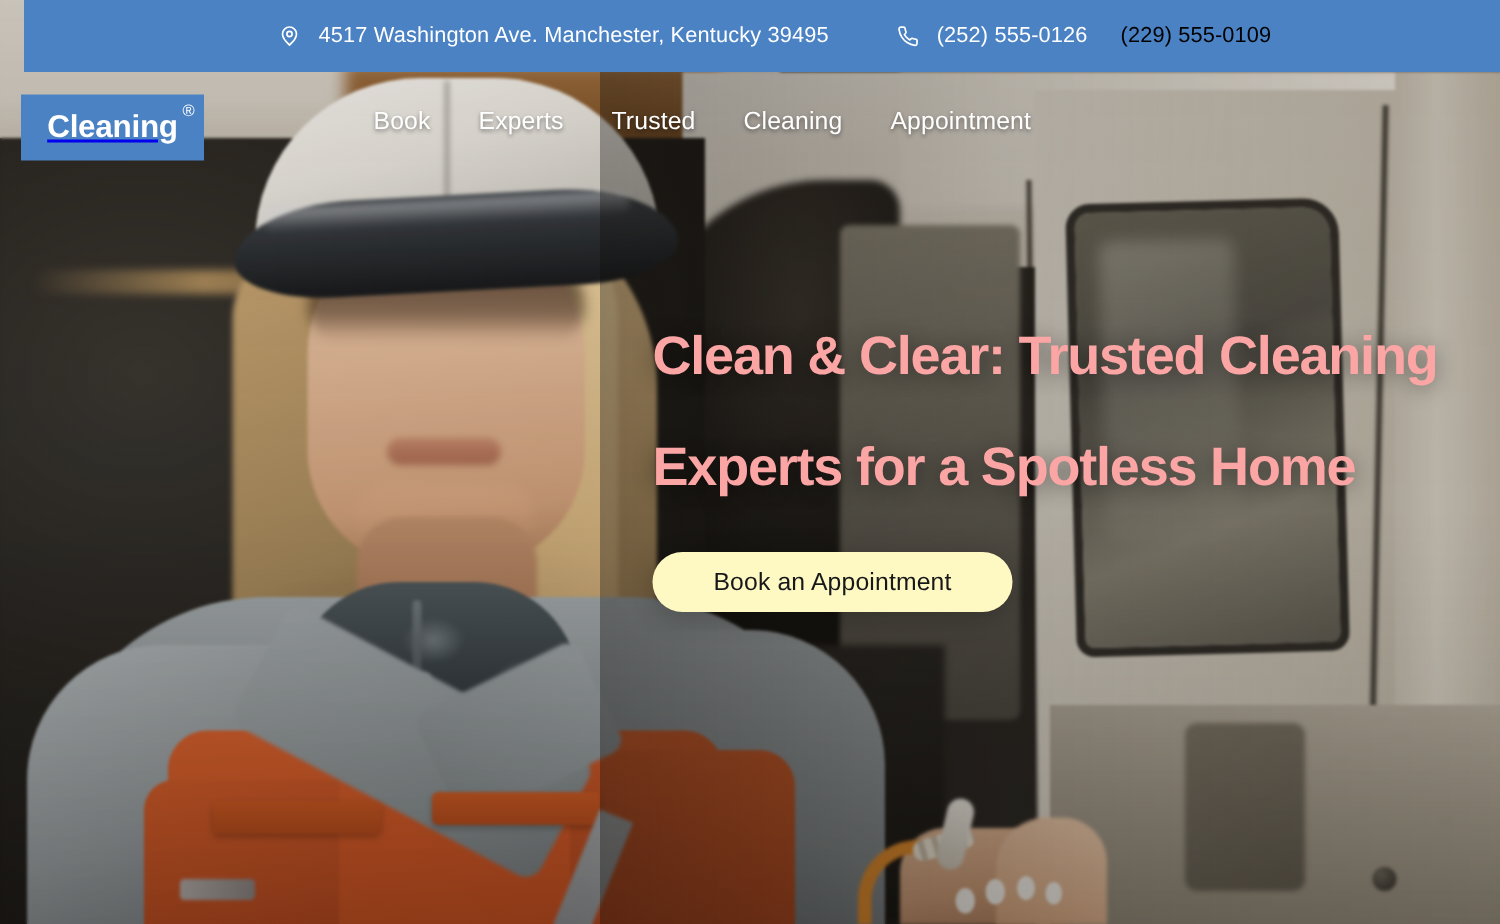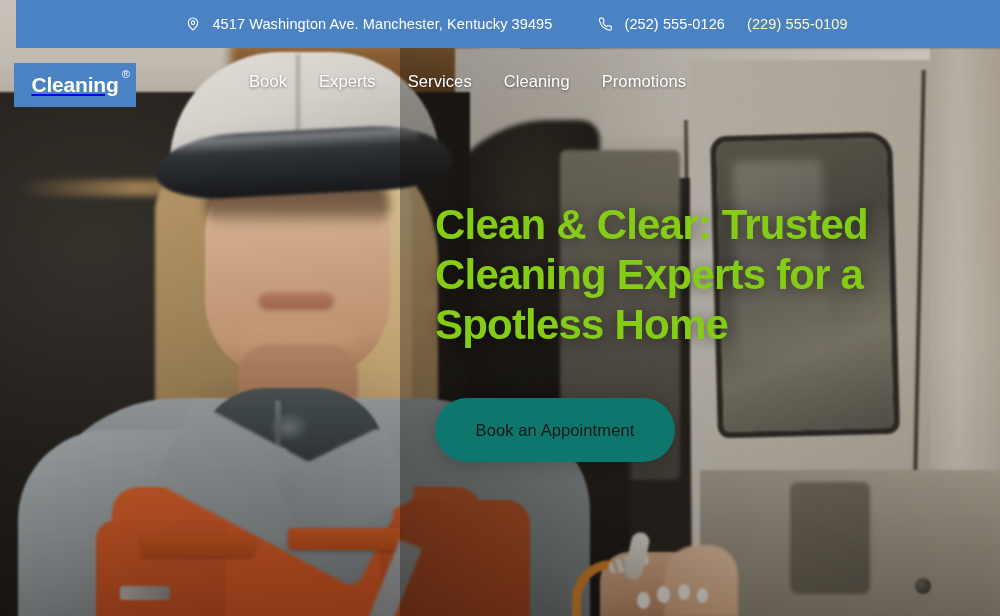--- a/index.html
+++ b/index.html
@@ -380,36 +380,36 @@
     color:#ffffff; font-size:16px; font-family:inherit;
     cursor:pointer;
     text-shadow:0 1px 3px rgba(0,0,0,.4);
   }
 
   
   .copy {
     position:absolute; left:435px; top:200px; width:560px; z-index:20;
   }
   .headline {
-    color:#84cc16;
-    font-size:42px; line-height:50px; font-weight:700;
+    color:#fca5a5;
+    font-size:36px; line-height:74px; font-weight:700;
     letter-spacing:-.8px;
     text-shadow:0 2px 14px rgba(0,0,0,.42);
   }
   .subtext {
     margin-top:24px;
     color:#f2f1ef; font-size:16.5px; line-height:24px;
     max-width:415px;
     text-shadow:0 1px 8px rgba(0,0,0,.5);
   }
   .btn-book {
-    margin-top:48px;
-    width:240px; height:64px;
+    margin-top:20px;
+    width:240px; height:40px;
     border:none; border-radius:999px;
-    background:#0f766e; color:#17181a;
+    background:#fef9c3; color:#17181a;
     font-size:16.5px; font-family:inherit; letter-spacing:.1px;
     cursor:pointer;
     box-shadow:0 4px 18px rgba(0,0,0,.22);
   }
 </style>
 </head>
 <body>
 
 <div class="page">
 
@@ -490,41 +490,41 @@
       </div>
 
       <div class="tb-group">
         <span class="tb-icon">
           <svg width="16" height="16" viewBox="0 0 24 24" fill="none" stroke="#ffffff" stroke-width="1.7" stroke-linecap="round" stroke-linejoin="round">
             <path d="M21.5 16.9v2.6a1.8 1.8 0 0 1-2 1.8 17.8 17.8 0 0 1-7.8-2.8 17.5 17.5 0 0 1-5.4-5.4A17.8 17.8 0 0 1 3.5 5.2a1.8 1.8 0 0 1 1.8-2h2.6a1.8 1.8 0 0 1 1.8 1.6c.1 1 .35 1.9.7 2.8a1.8 1.8 0 0 1-.4 1.9l-1.1 1.1a14.4 14.4 0 0 0 5.4 5.4l1.1-1.1a1.8 1.8 0 0 1 1.9-.4c.9.35 1.8.6 2.8.7a1.8 1.8 0 0 1 1.6 1.8z"></path>
           </svg>
         </span>
         <span class="tb-phones">
           <a class="tb-text" href="#" style="text-decoration:none;color:#fff;">(252) 555-0126</a>
-          <a class="tb-text" href="#" style="text-decoration:none;color:#fef9c3;">(229) 555-0109</a>
+          <a class="tb-text" href="#" style="text-decoration:none;color:#000000;">(229) 555-0109</a>
         </span>
       </div>
 
     </div>
   </div>
 
   <div class="nav">
 
     <a class="logo" href="#">
       <span class="logo-text">Cleaning
         <span class="logo-reg">®</span>
       </span>
     </a>
 
     <nav class="nav-links">
       <a class="nav-link" href="#">Book</a>
       <a class="nav-link" href="#">Experts</a>
-      <a class="nav-link" href="#">Services</a>
+      <a class="nav-link" href="#">Trusted</a>
       <a class="nav-link" href="#">Cleaning</a>
-      <a class="nav-link" href="#">Promotions</a>
+      <a class="nav-link" href="#">Appointment</a>
     </nav>
 
   </div>
 
   <div class="copy">
     <h1 class="headline">Clean &amp; Clear: Trusted Cleaning Experts for a Spotless Home</h1>
     <button class="btn-book">Book an Appointment</button>
   </div>
 
 </div>

